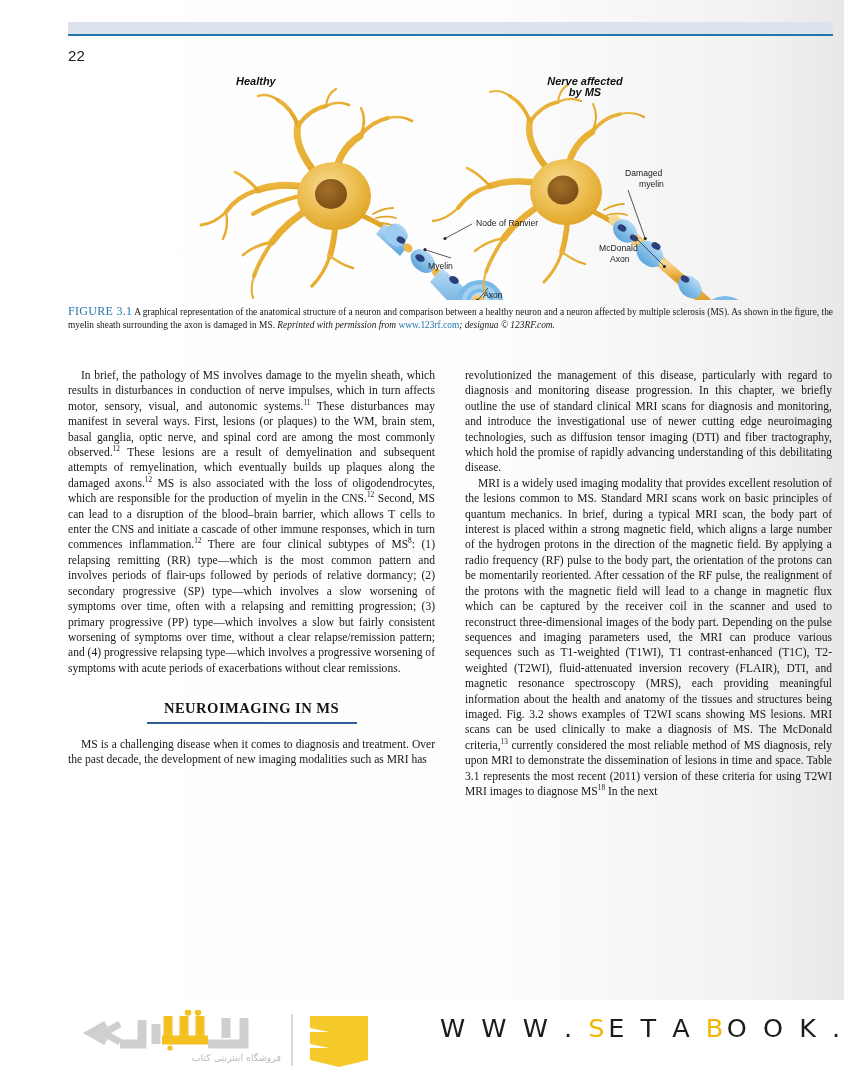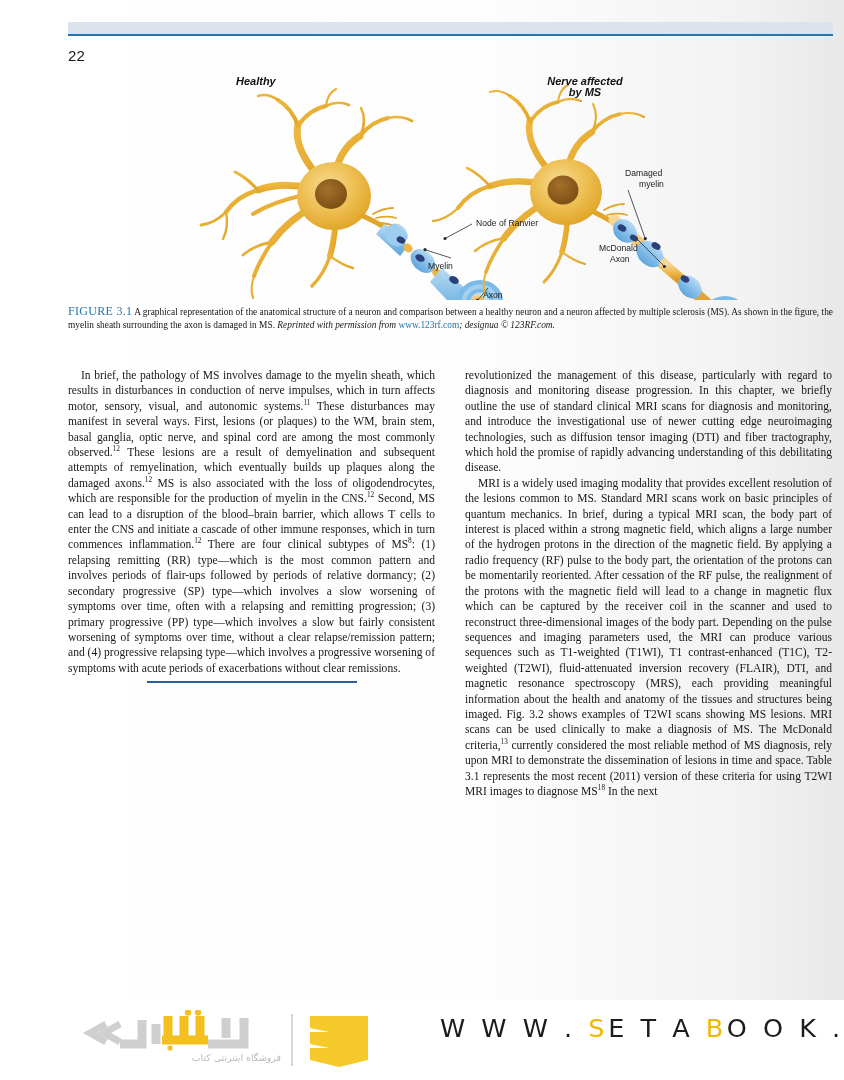--- a/index.html
+++ b/index.html
@@ -443,22 +443,24 @@
     </div>
   </div>
 
   <div id="caption"><span class="fignum">FIGURE 3.1</span><span>   A graphical representation of the anatomical structure of a neuron and comparison between a healthy neuron and a neuron affected by multiple sclerosis (MS). As shown in the figure, the myelin sheath surrounding the axon is damaged in MS. </span><span class="ital">Reprinted with permission from </span><span class="link">www.123rf.com</span><span class="ital">; designua © 123RF.com.</span></div>
 
   <div id="columns">
 
     <div class="col">
       <p class="indent"><span>In brief, the pathology of MS involves damage to the myelin sheath, which results in disturbances in conduction of nerve impulses, which in turn affects motor, sensory, visual, and autonomic systems.</span><sup>11</sup><span> These disturbances may manifest in several ways. First, lesions (or plaques) to the WM, brain stem, basal ganglia, optic nerve, and spinal cord are among the most commonly observed.</span><sup>12</sup><span> These lesions are a result of demyelination and subsequent attempts of remyelination, which eventually builds up plaques along the damaged axons.</span><sup>12</sup><span> MS is also associated with the loss of oligodendrocytes, which are responsible for the production of myelin in the CNS.</span><sup>12</sup><span> Second, MS can lead to a disruption of the blood–brain barrier, which allows T cells to enter the CNS and initiate a cascade of other immune responses, which in turn commences inflammation.</span><sup>12</sup><span> There are four clinical subtypes of MS</span><sup>8</sup><span>: (1) relapsing remitting (RR) type—which is the most common pattern and involves periods of flair-ups followed by periods of relative dormancy; (2) secondary progressive (SP) type—which involves a slow worsening of symptoms over time, often with a relapsing and remitting progression; (3) primary progressive (PP) type—which involves a slow but fairly consistent worsening of symptoms over time, without a clear relapse/remission pattern; and (4) progressive relapsing type—which involves a progressive worsening of symptoms with acute periods of exacerbations without clear remissions.</span></p>
 
+      <h2 class="section-head">NEUROIMAGING IN MS</h2>
       <div class="section-head-rule"></div>
 
+      <p class="indent">MS is a challenging disease when it comes to diagnosis and treatment. Over the past decade, the development of new imaging modalities such as MRI has</p>
     </div>
 
     <div class="col">
       <p>revolutionized the management of this disease, particularly with regard to diagnosis and monitoring disease progression. In this chapter, we briefly outline the use of standard clinical MRI scans for diagnosis and monitoring, and introduce the investigational use of newer cutting edge neuroimaging technologies, such as diffusion tensor imaging (DTI) and fiber tractography, which hold the promise of rapidly advancing understanding of this debilitating disease.</p>
       <p class="indent"><span>MRI is a widely used imaging modality that provides excellent resolution of the lesions common to MS. Standard MRI scans work on basic principles of quantum mechanics. In brief, during a typical MRI scan, the body part of interest is placed within a strong magnetic field, which aligns a large number of the hydrogen protons in the direction of the magnetic field. By applying a radio frequency (RF) pulse to the body part, the orientation of the protons can be momentarily reoriented. After cessation of the RF pulse, the realignment of the protons with the magnetic field will lead to a change in magnetic flux which can be captured by the receiver coil in the scanner and used to reconstruct three-dimensional images of the body part. Depending on the pulse sequences and imaging parameters used, the MRI can produce various sequences such as T1-weighted (T1WI), T1 contrast-enhanced (T1C), T2-weighted (T2WI), fluid-attenuated inversion recovery (FLAIR), DTI, and magnetic resonance spectroscopy (MRS), each providing meaningful information about the health and anatomy of the tissues and structures being imaged. </span><span class="link">Fig. 3.2</span><span> shows examples of T2WI scans showing MS lesions. MRI scans can be used clinically to make a diagnosis of MS. The McDonald criteria,</span><sup>13</sup><span> currently considered the most reliable method of MS diagnosis, rely upon MRI to demonstrate the dissemination of lesions in time and space. </span><span class="link">Table 3.1</span><span> represents the most recent (2011) version of these criteria for using T2WI MRI images to diagnose MS</span><sup>18</sup><span> In the next</span></p>
     </div>
   </div>
 </div>
 
 <div id="footer">

